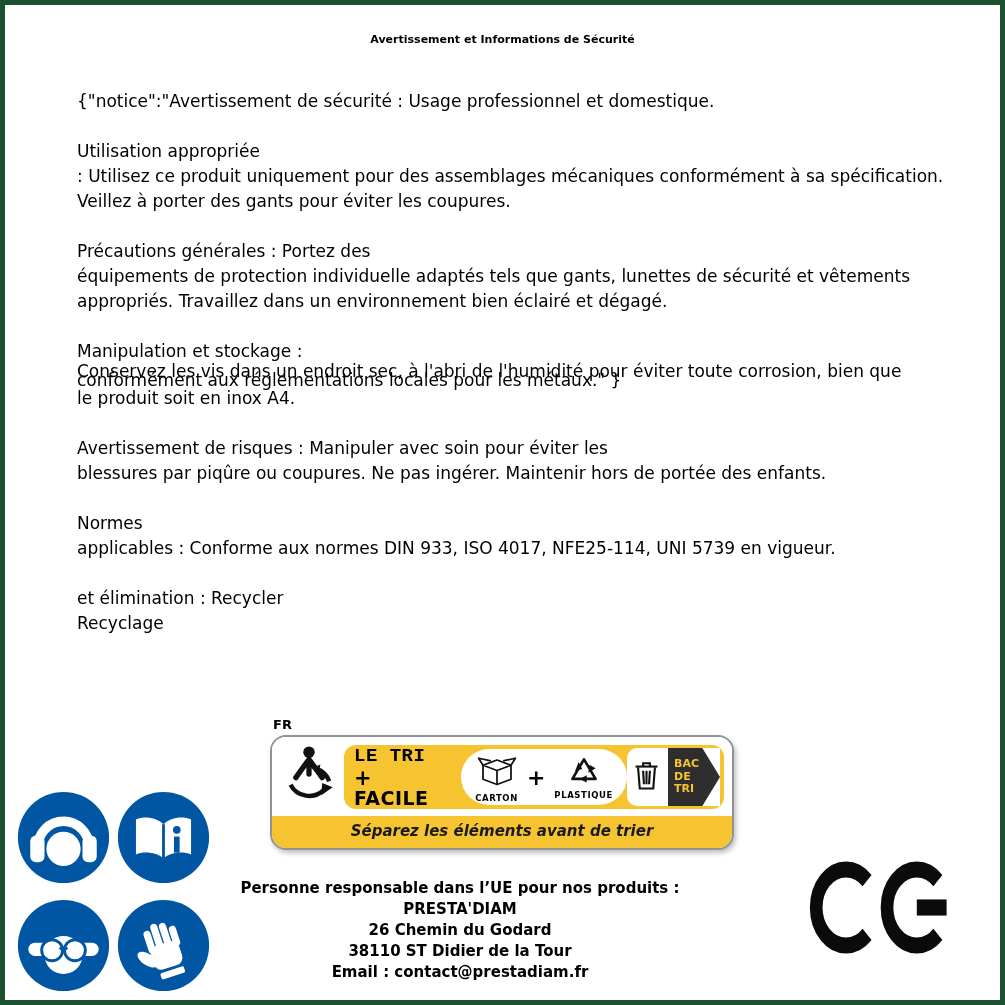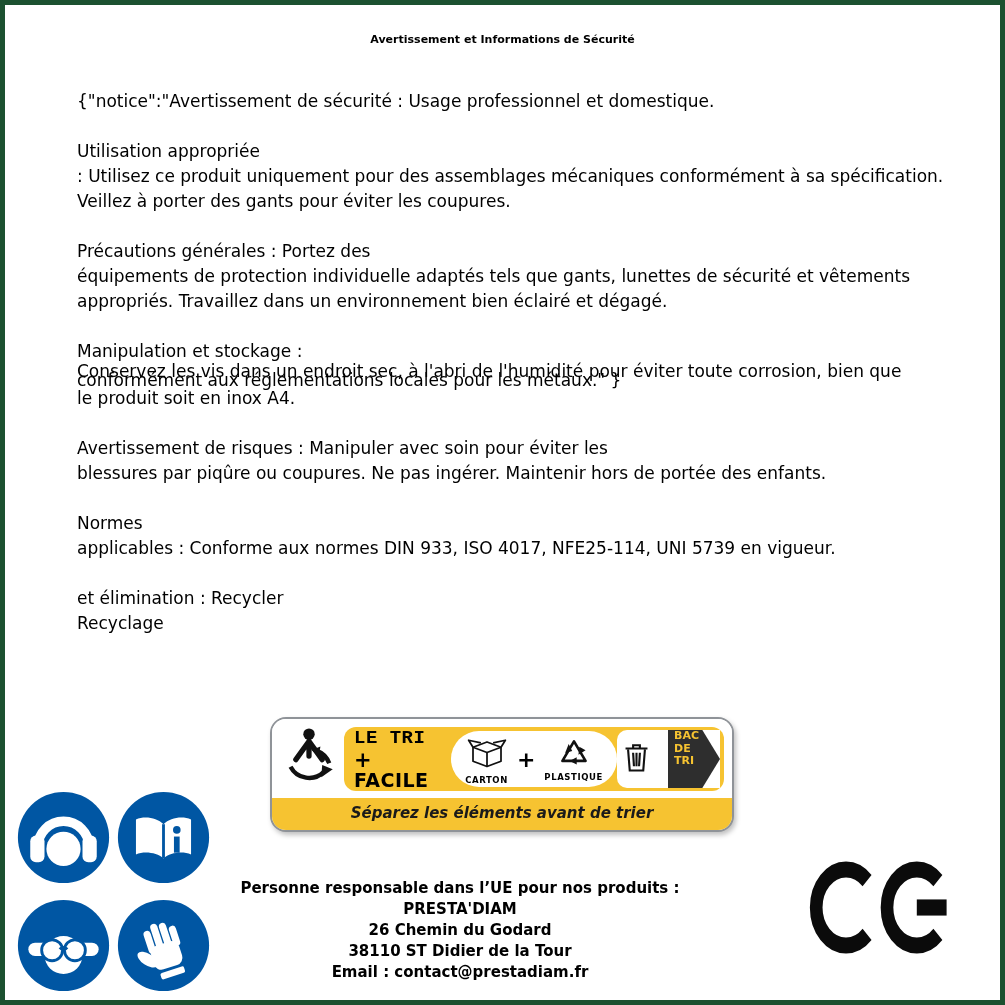--- a/index.html
+++ b/index.html
@@ -57,24 +57,24 @@
     display:flex;align-items:center;gap:9px;padding:2px 14px;
   }
   .material{display:flex;flex-direction:column;align-items:center;line-height:1;}
   .material .mat-label{font-weight:bold;font-size:8.5px;letter-spacing:0.6px;margin-top:2px;}
   .mat-plus{font-weight:bold;font-size:22px;}
   .bac-unit{
     margin-left:auto;display:flex;align-items:center;
     background:#fff;border-radius:10px 0 0 10px;height:58px;padding-left:6px;
   }
   .bac-arrow{
-    width:52px;height:58px;margin-left:18px;
+    width:52px;height:58px;margin-left:8px;
     background:var(--bac-dark);color:var(--tri-yellow);
     clip-path:polygon(0 0,66% 0,100% 50%,66% 100%,0 100%);
-    display:flex;flex-direction:column;justify-content:flex-start;
+    display:flex;flex-direction:column;justify-content:center;
     font-weight:bold;font-size:11px;line-height:12.5px;padding-left:6px;
   }
   .tri-footer{
     background:var(--tri-yellow);
     font-style:italic;font-weight:bold;font-size:15px;
     text-align:center;padding:6px 4px 8px;color:#1a1a1a;
   }
 
   
   .pictos{
@@ -132,20 +132,21 @@
       <div class="line">Normes</div>
       <div class="line">applicables : Conforme aux normes DIN 933, ISO 4017, NFE25-114, UNI 5739 en vigueur.</div>
     </div>
     <div class="para">
       <div class="line">et élimination : Recycler</div>
       <div class="line">Recyclage</div>
     </div>
   </div>
 
   <div class="infotri">
+    <div class="fr-tag">FR</div>
     <div class="label-box">
       <div class="top-row">
         <span class="triman">
           <svg viewBox="0 0 66 70" width="58" height="62">
             <circle cx="33" cy="9" r="6.5" fill="#111"></circle>
             <path d="M33 17 L18 38 M33 17 L48 38 M33 17 L33 34" stroke="#111" stroke-width="6" stroke-linecap="round" fill="none"></path>
             <path d="M12 46 A 24 24 0 0 0 50 52" fill="none" stroke="#111" stroke-width="5"></path>
             <polygon points="48,44 60,49 47,58" fill="#111"></polygon>
             <path d="M56 42 A 24 24 0 0 0 42 28" fill="none" stroke="#111" stroke-width="5"></path>
             <polygon points="46,23 36,27 44,35" fill="#111"></polygon>

